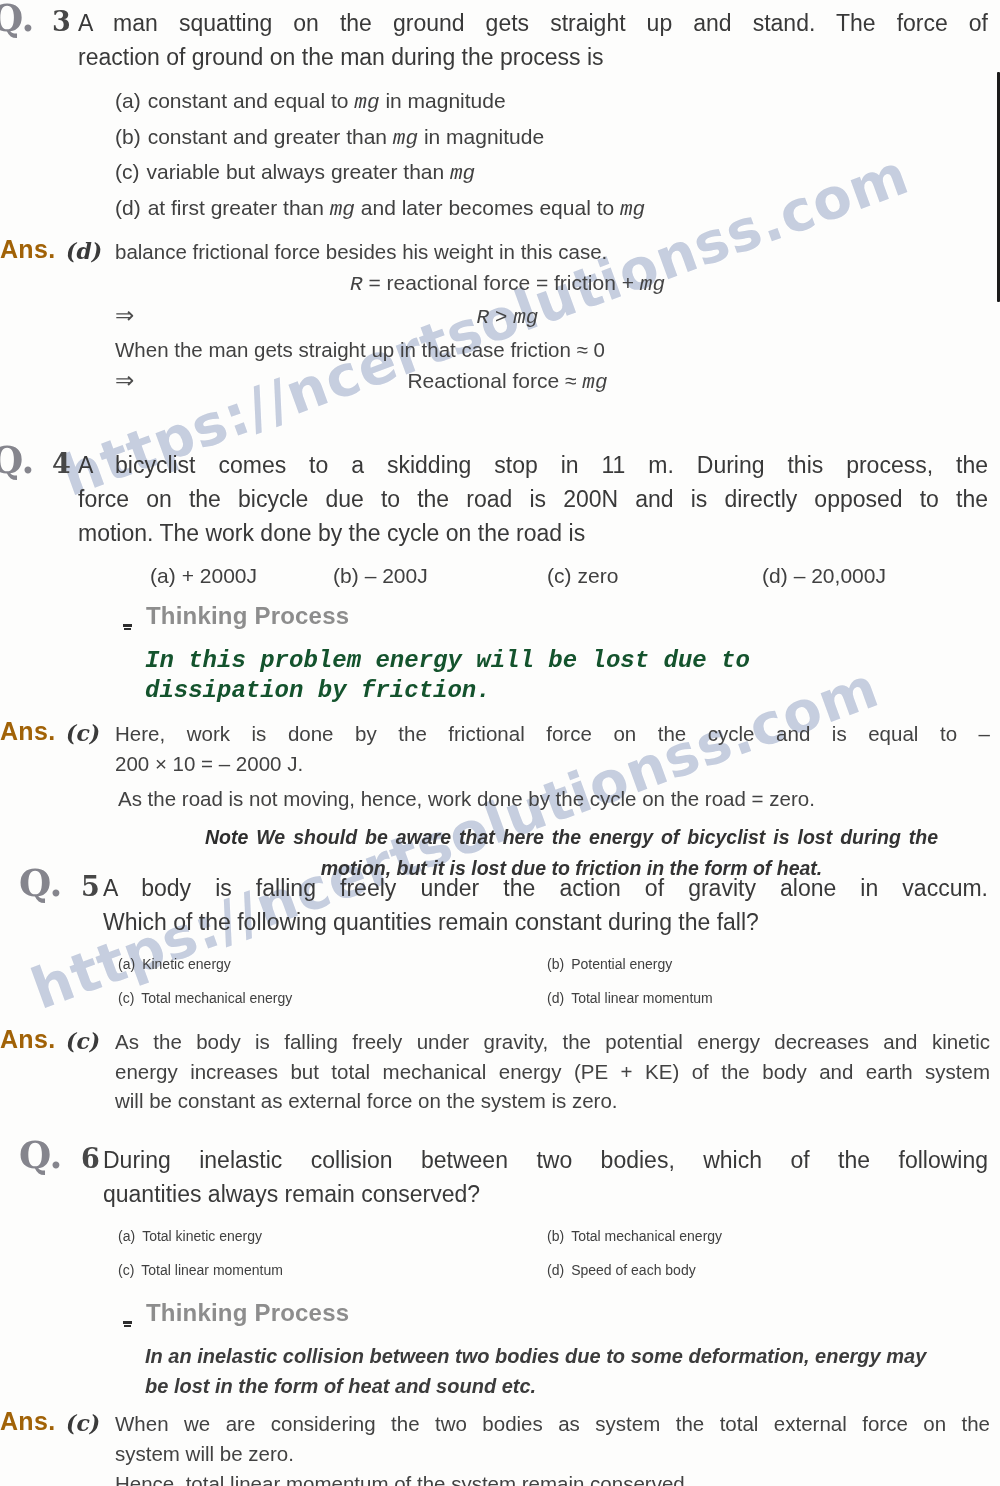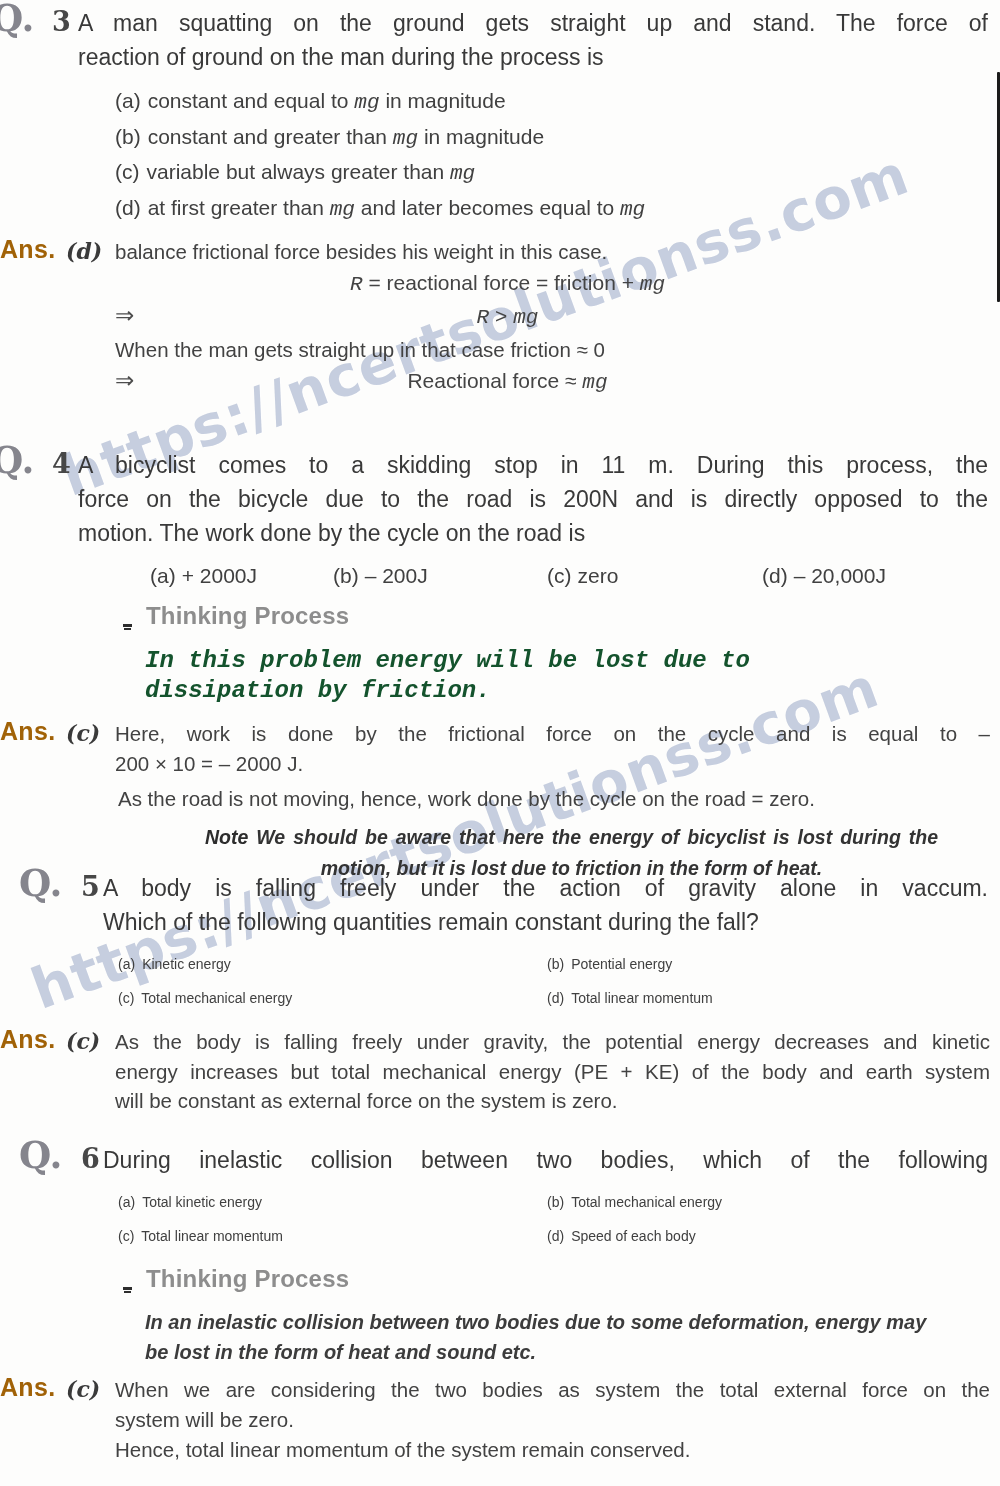--- a/index.html
+++ b/index.html
@@ -204,20 +204,21 @@
         </div>
     </div>
   </section>
 
   <section class="sec" id="sec6">
     <div class="qline indent2">
       <span class="qmark">Q.</span>
       <span class="qnum">6</span>
       <div class="qtext">
           <div class="jl">During inelastic collision between two bodies, which of the following</div>
+          <div>quantities always remain conserved?</div>
         </div>
     </div>
     <div class="optgrid">
       <div class="orow">
         <span class="opt"><span class="okey">(a)</span><span>Total kinetic energy</span></span>
         <span class="opt"><span class="okey">(b)</span><span>Total mechanical energy</span></span>
       </div>
       <div class="orow">
         <span class="opt"><span class="okey">(c)</span><span>Total linear momentum</span></span>
         <span class="opt"><span class="okey">(d)</span><span>Speed of each body</span></span>

